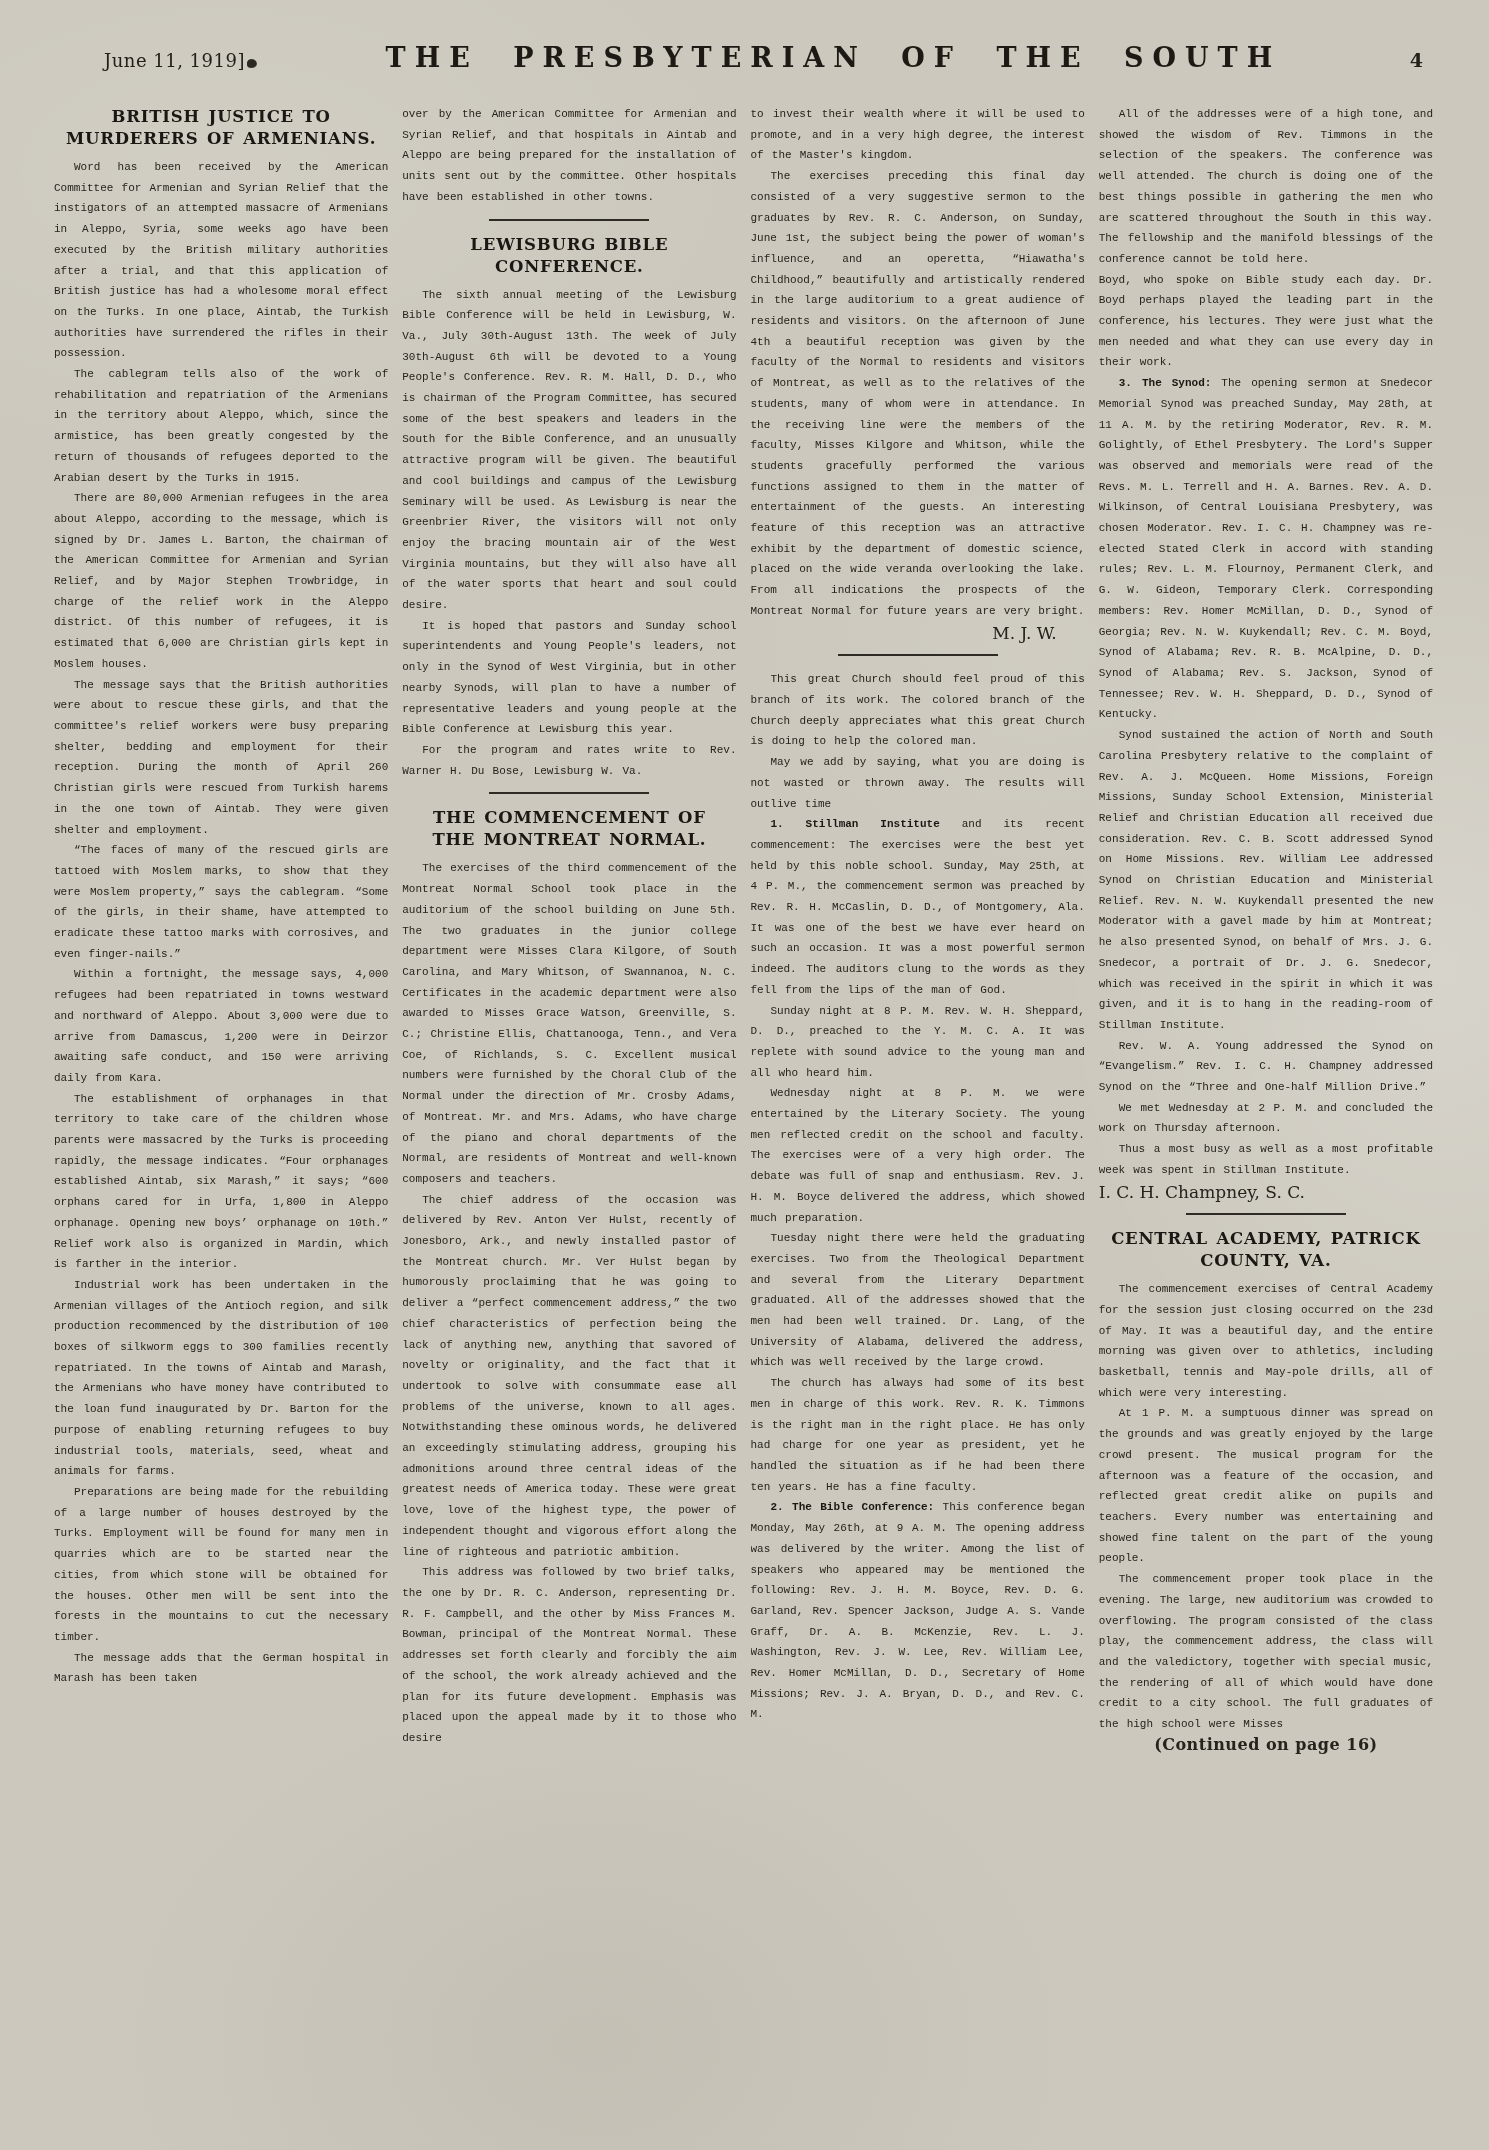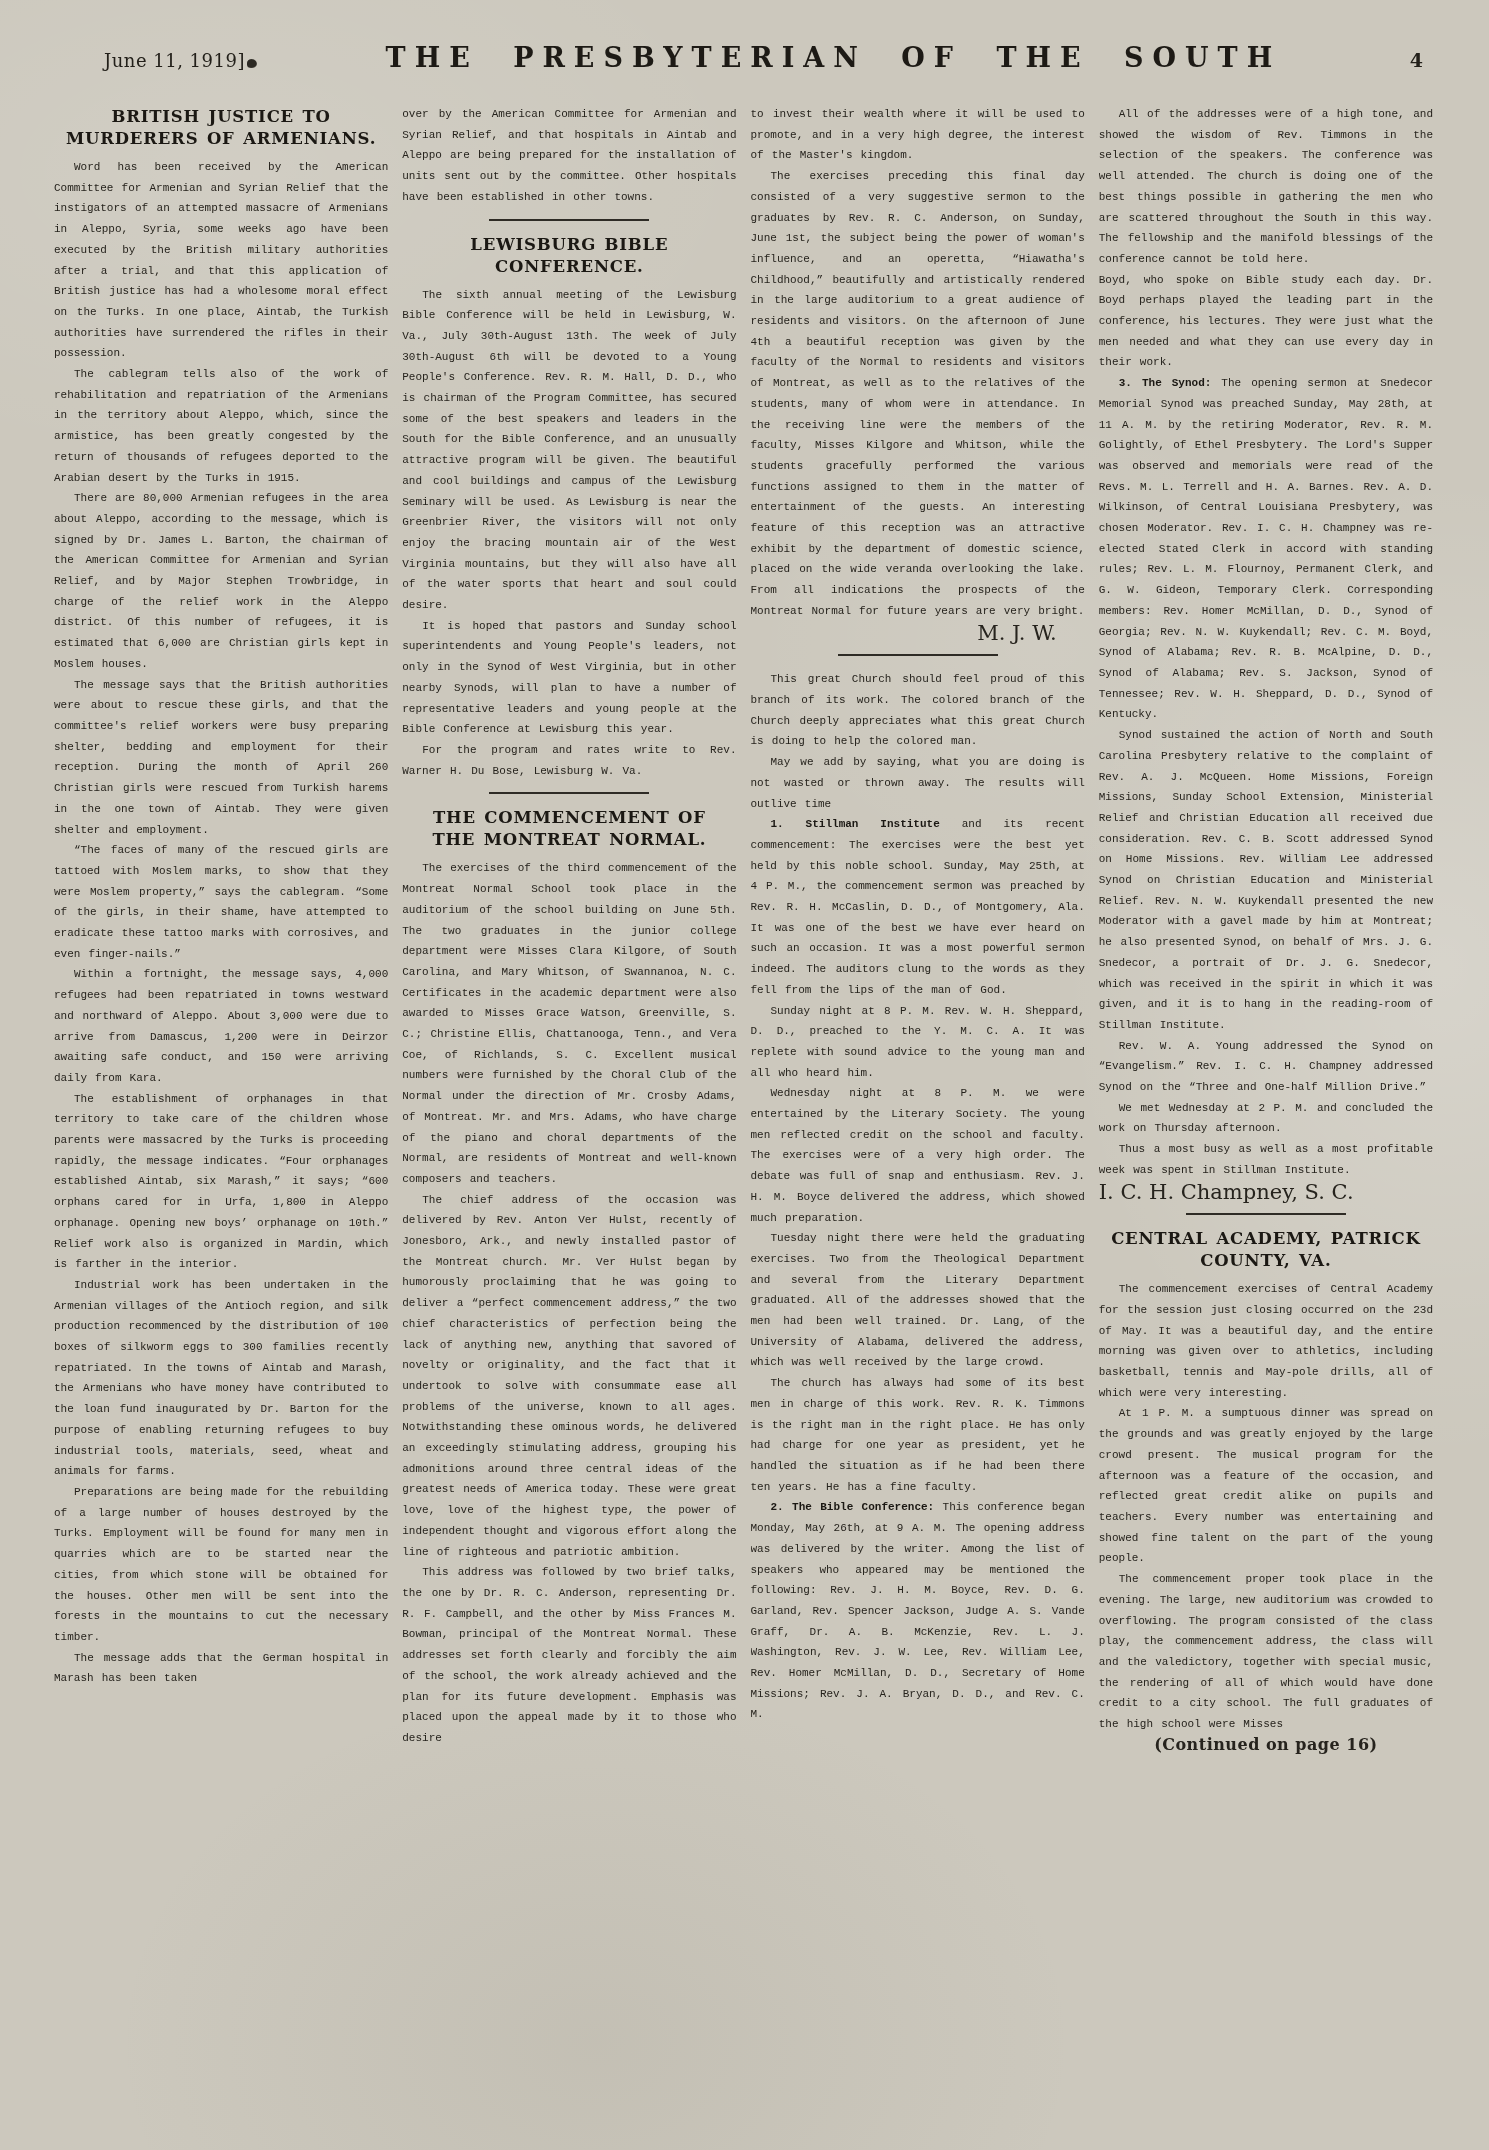--- a/index.html
+++ b/index.html
@@ -76,21 +76,21 @@
     font-family:Liberation Mono, monospace;
   }
   .para.cont{text-indent:0;}
   .para b{color:#1b1813;}
   .sep-rule{
     width:160px;height:0;
     border-top:2px solid #2e2b25;
     margin:11px auto 13px auto;
   }
   .sig{
-    font-size:21px;line-height:20.7px;
+    font-size:17px;line-height:20.7px;
     margin:1px 0 2px 0;
   }
   .sig.right{text-align:right;padding-right:28px;}
   .sig.center{text-align:left;}
   .cont-note{
     text-align:center;
     font-size:16px;line-height:20.7px;font-weight:bold;
     letter-spacing:.5px;
   }
 </style>

